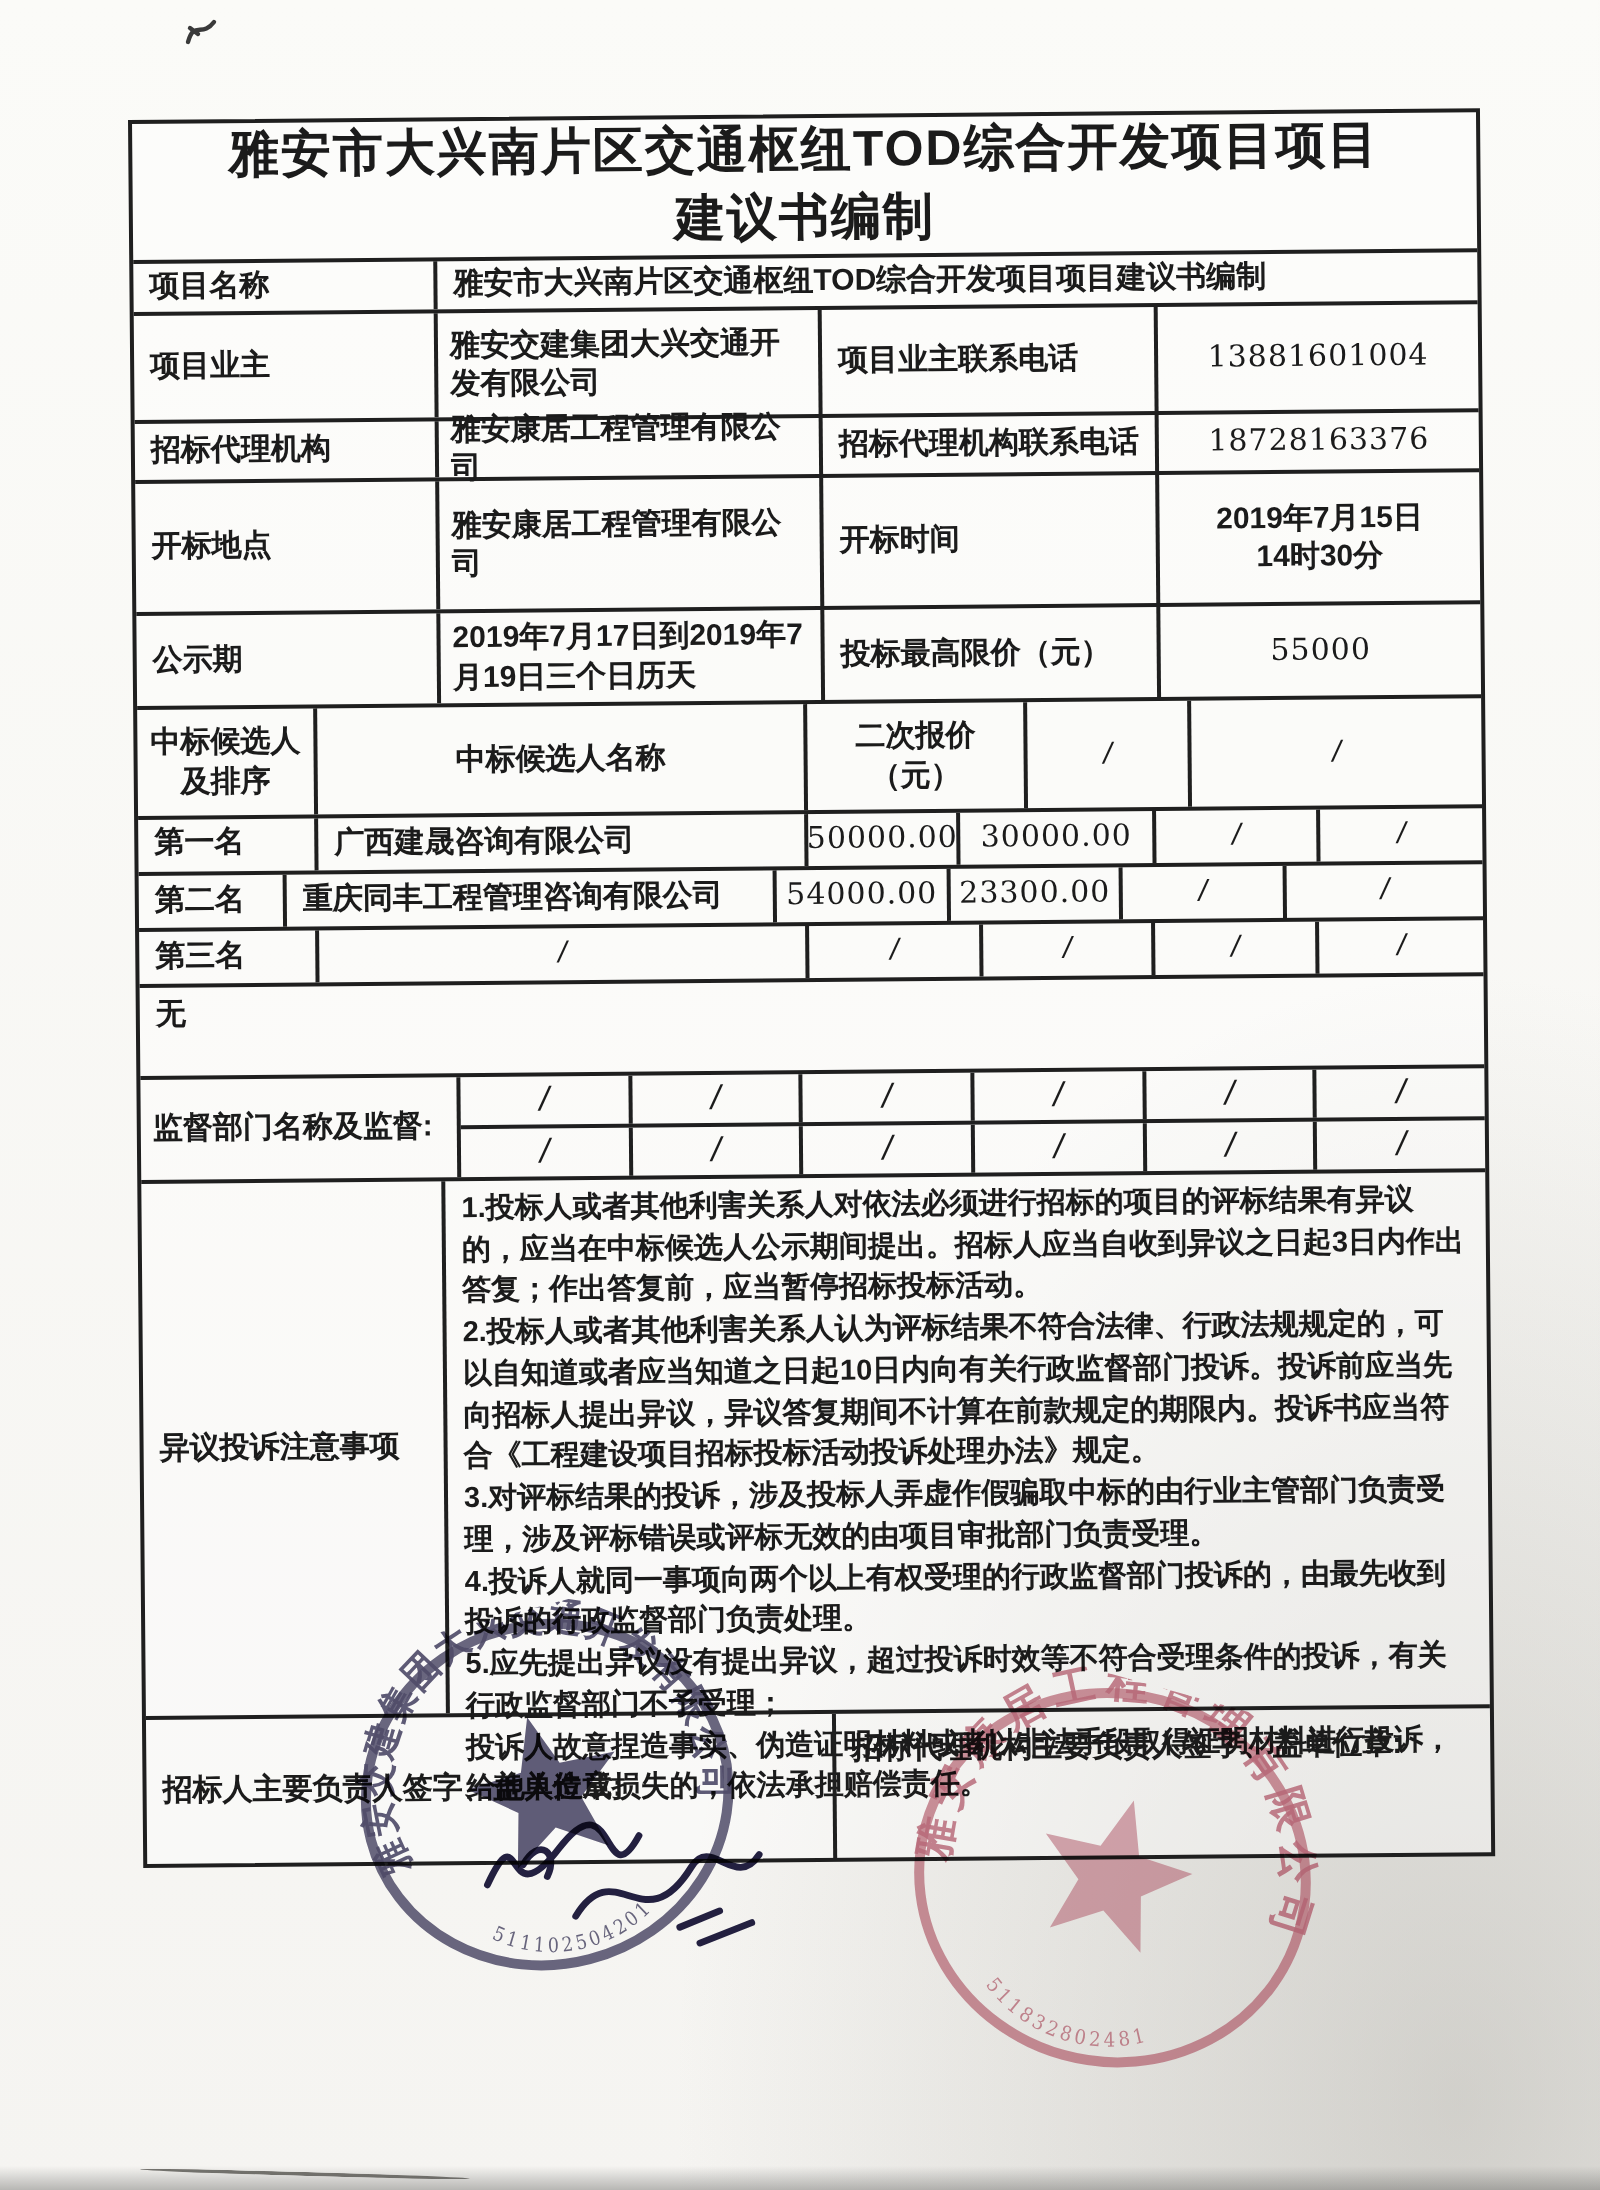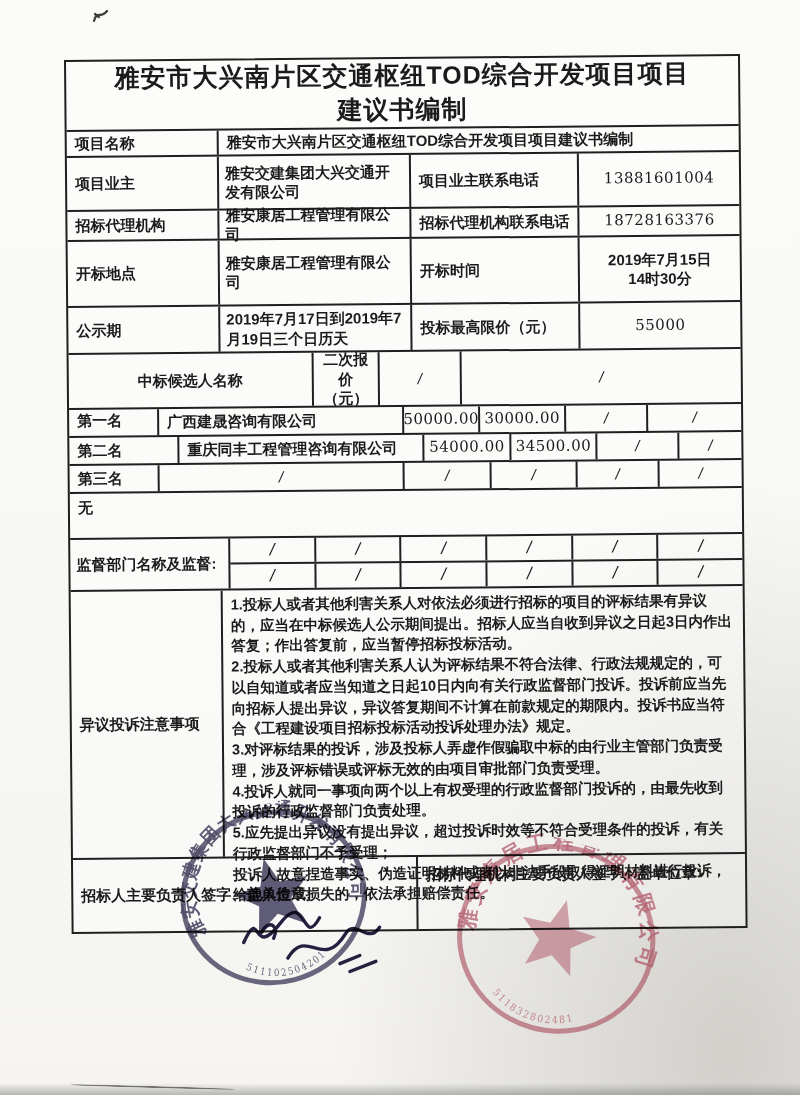--- a/index.html
+++ b/index.html
@@ -87,40 +87,41 @@
       </div>
 
       <div class="row" style="height:47px;">
         <div class="cell" style="width:152px;">公示期</div>
         <div class="cell" style="width:192px;padding:2px 6px;">2019年7月17日到2019年7月19日三个日历天</div>
         <div class="cell" style="width:168px;">投标最高限价（元）</div>
         <div class="cell center num" style="flex:1;">55000</div>
       </div>
 
       <div class="row" style="height:55px;">
+        <div class="cell center" style="width:90px;padding:2px 6px;">中标候选人及排序</div>
         <div class="cell center" style="width:245px;">中标候选人名称</div>
-        <div class="cell center" style="width:66px;padding:2px 6px;">二次报价（元）</div>
+        <div class="cell center" style="width:110px;padding:2px 6px;">二次报价（元）</div>
         <div class="cell center" style="width:82px;font-style:italic;font-weight:500;">/</div>
         <div class="cell center" style="flex:1;font-style:italic;font-weight:500;">/</div>
       </div>
 
       <div class="row" style="height:28px;">
         <div class="cell" style="width:90px;font-family:Liberation Mono, monospace;">第一名</div>
         <div class="cell" style="width:245px;">广西建晟咨询有限公司</div>
         <div class="cell center num" style="width:76px;">50000.00</div>
-        <div class="cell center num" style="width:86px;">30000.00</div>
+        <div class="cell center num" style="width:98px;">30000.00</div>
         <div class="cell center" style="width:82px;font-style:italic;font-weight:500;">/</div>
         <div class="cell center" style="flex:1;font-style:italic;font-weight:500;">/</div>
       </div>
 
       <div class="row" style="height:28px;">
-        <div class="cell" style="width:110px;">第二名</div>
+        <div class="cell" style="width:74px;">第二名</div>
         <div class="cell" style="width:245px;">重庆同丰工程管理咨询有限公司</div>
         <div class="cell center num" style="width:87px;">54000.00</div>
-        <div class="cell center num" style="width:86px;">34500.00</div>
+        <div class="cell center num" style="width:86px;">23300.00</div>
         <div class="cell center" style="width:82px;font-style:italic;font-weight:500;">/</div>
         <div class="cell center" style="flex:1;font-style:italic;font-weight:500;">/</div>
       </div>
 
       <div class="row" style="height:28px;">
         <div class="cell" style="width:90px;">第三名</div>
         <div class="cell center" style="width:245px;font-style:italic;font-weight:500;">/</div>
         <div class="cell center" style="width:87px;font-style:italic;font-weight:500;">/</div>
         <div class="cell center" style="width:86px;font-style:italic;font-weight:500;">/</div>
         <div class="cell center" style="width:82px;font-style:italic;font-weight:500;">/</div>

